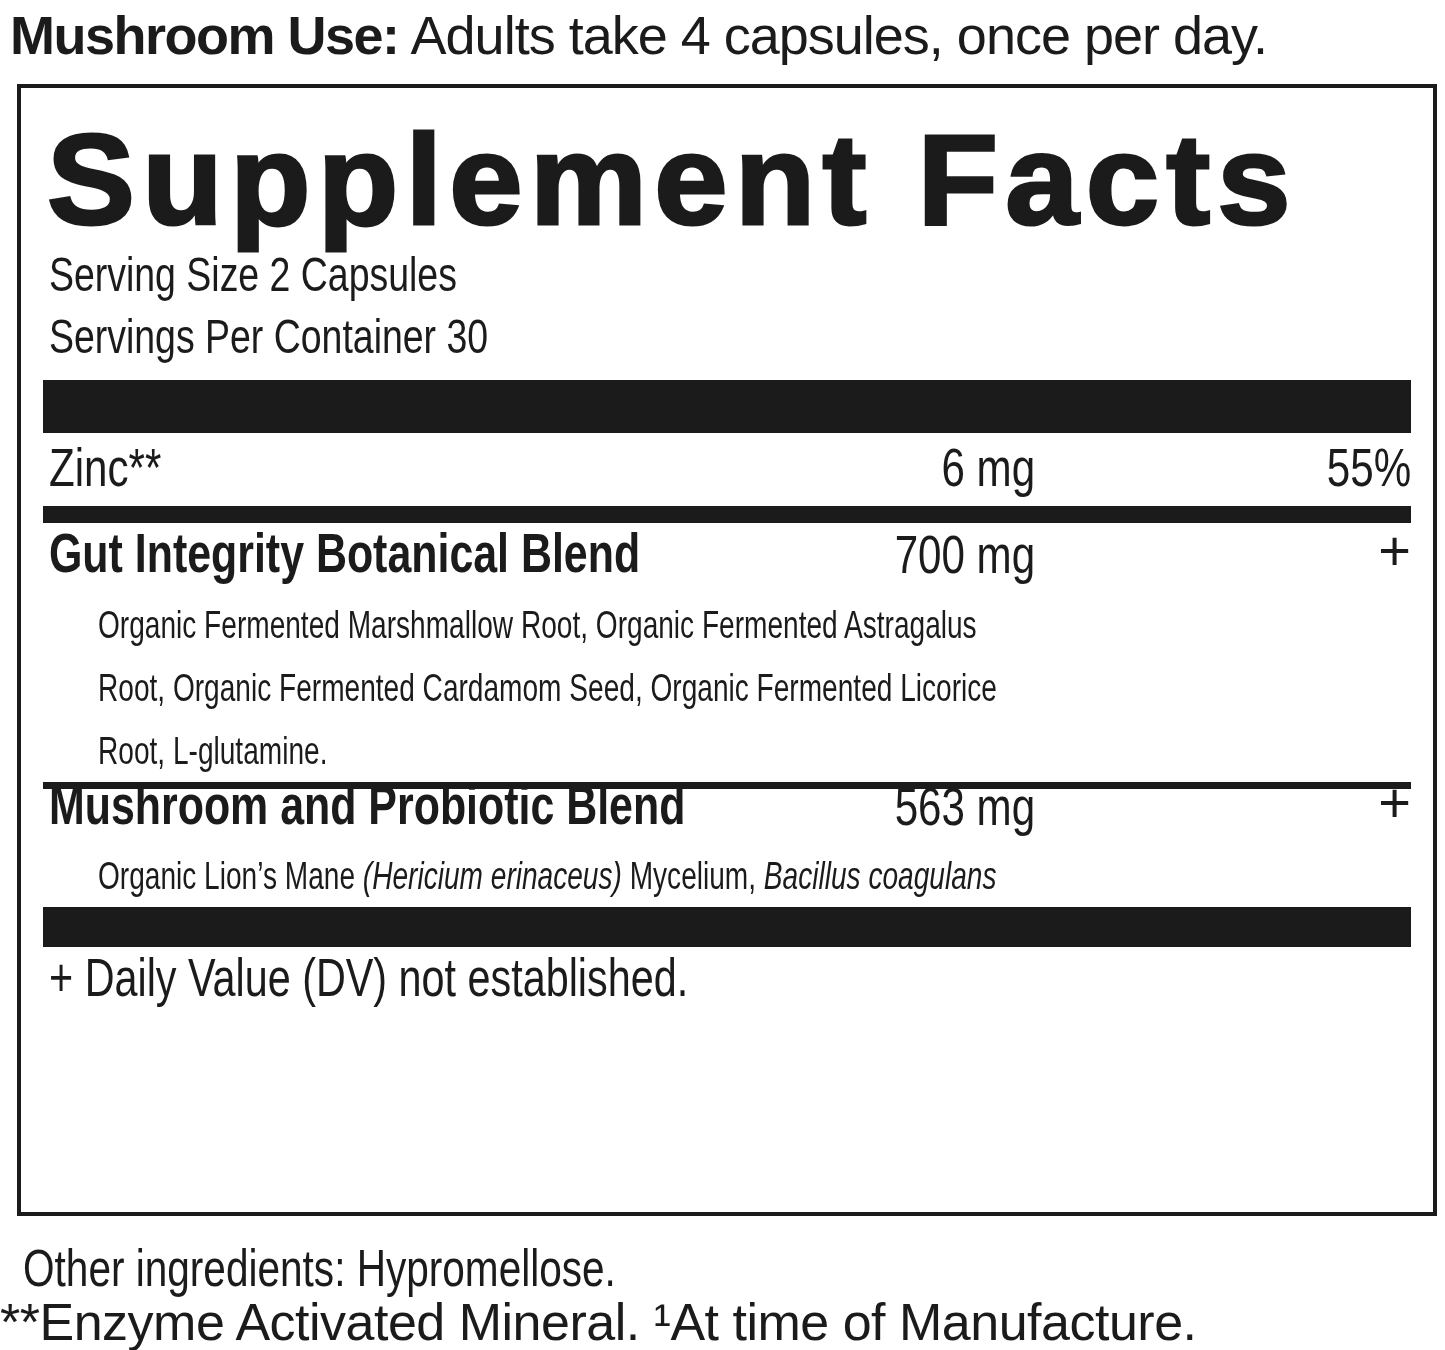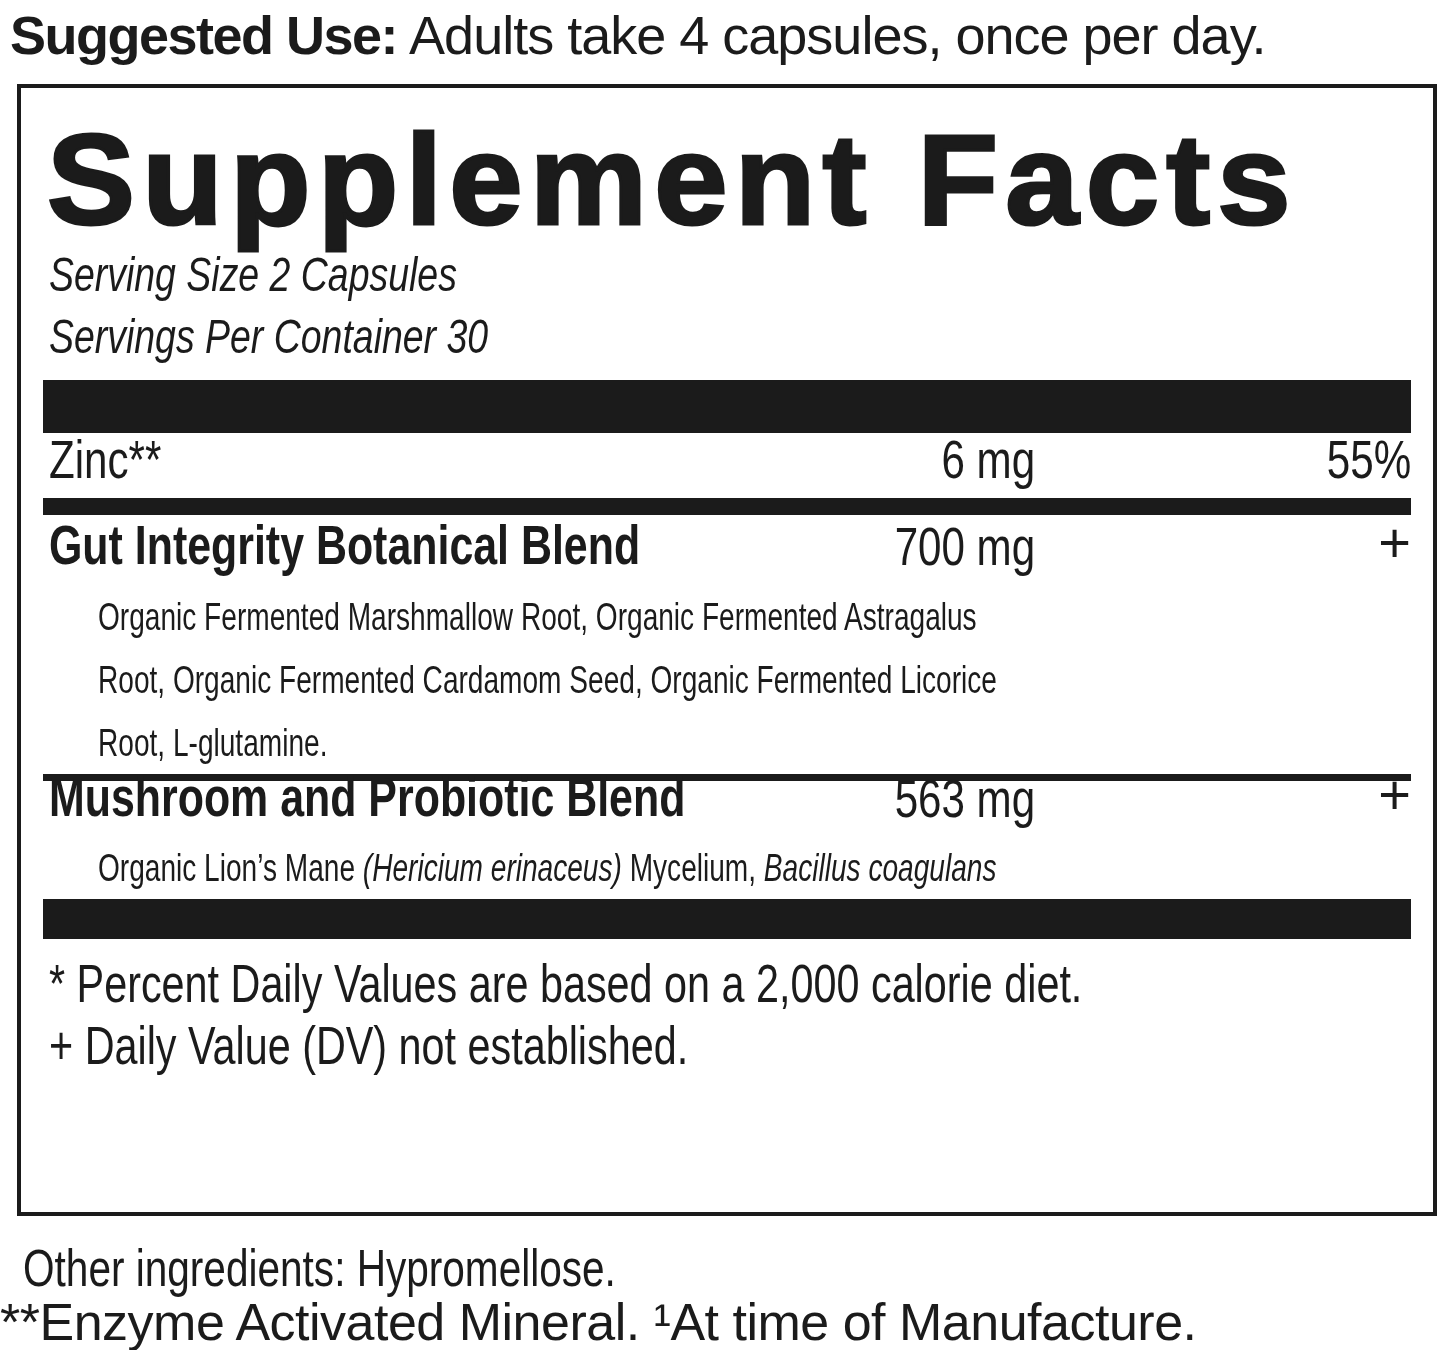--- a/index.html
+++ b/index.html
@@ -34,32 +34,32 @@
   }
 
   .title {
     font-size: 128px; font-weight: bold; line-height: 1;
     letter-spacing: 7px; white-space: nowrap;
     margin: 14px 0 0 4px;
     -webkit-text-stroke: 3px #1b1b1b;
     transform: scaleX(1.03); transform-origin: 0 50%;
   }
 
-  .serving { font-size: 48px; line-height: 62px; margin-left: 6px; font-style: italic; }
+  .serving { font-size: 48px; line-height: 62px; margin-left: 6px; }
   .serving:first-of-type { margin-top: 4px; }
 
   .bar { background: #1b1b1b; width: 100%; }
   .bar.thick  { height: 36px; margin-top: 12px; }
   .bar.med    { height: 17px; }
   .bar.hair   { height: 7px; }
   .bar.thick2 { height: 40px; }
 
   .row { position: relative; width: 100%; }
   .row.hdr      { height: 62px; }
-  .row.nutrient { height: 65px; }
+  .row.nutrient { height: 73px; }
   .row.blend1   { height: 70px; }
   .row.blend2   { height: 56px; }
 
   .row .name {
     position: absolute; left: 6px; bottom: 8px;
     font-size: 54px;
   }
   .row .bname {
     position: absolute; left: 6px; bottom: 8px;
     font-size: 55px; font-weight: bold;
@@ -90,21 +90,21 @@
 
   .bottom-note {
     position: absolute; left: 0px; top: 1292px;
     font-size: 52px; letter-spacing: -0.5px; white-space: nowrap;
   }
 </style>
 </head>
 <body>
 
 <div class="suggested">
-  <span class="su-label">Suggested Use:</span><span>Adults take 4 capsules, once per day.</span>
+  <span class="su-label">Mushroom Use:</span><span>Adults take 4 capsules, once per day.</span>
 </div>
 
 <div class="panel">
 
   <div class="title">Supplement Facts</div>
 
   <div class="serving">
     <span class="c">Serving Size 2 Capsules</span>
   </div>
   <div class="serving">
@@ -153,23 +153,20 @@
     </div>
     <div class="ing ing2">
       <div class="iline">
         <span class="c2"><span>Organic Lion’s Mane </span><span class="it">(Hericium erinaceus)</span><span> Mycelium, </span><span class="it">Bacillus coagulans</span></span>
       </div>
     </div>
   </div>
 
   <div class="bar thick2"></div>
 
-  <div class="fnote first">
-    <span class="c">* Percent Daily Values are based on a 2,000 calorie diet.</span>
-  </div>
   <div class="fnote">
     <span class="c">+ Daily Value (DV) not established.</span>
   </div>
 
 </div>
 
 <div class="other">
   <span class="c">Other ingredients: Hypromellose.</span>
 </div>
 

